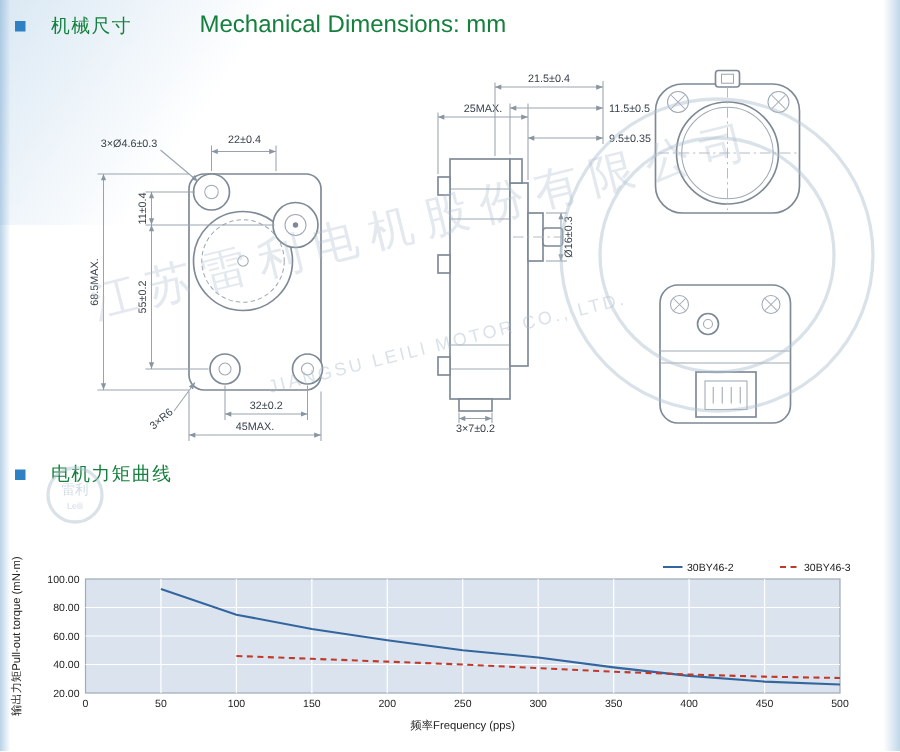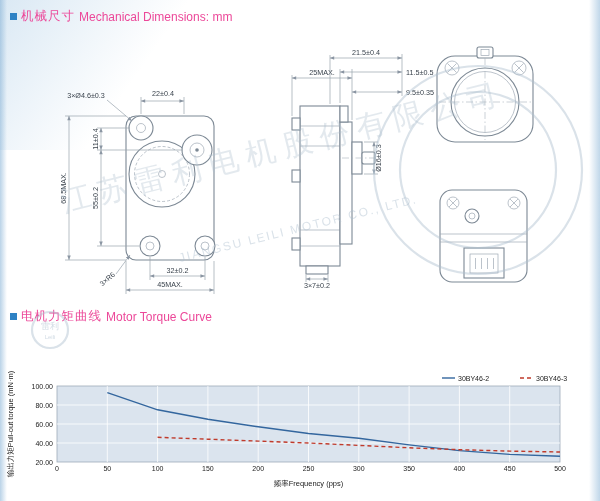--- a/index.html
+++ b/index.html
@@ -6,26 +6,26 @@
   .page{position:relative;width:600px;height:501px;background:#ffffff;overflow:hidden;
         font-family:"Liberation Sans","DejaVu Sans",sans-serif;}
   
   .wash-tl{position:absolute;left:0;top:0;width:240px;height:150px;
            background:linear-gradient(125deg,rgba(140,185,220,.32),rgba(255,255,255,0) 55%);}
   .edge-l{position:absolute;left:0;top:0;width:7px;height:100%;
           background:linear-gradient(to right,rgba(130,175,212,.55),rgba(255,255,255,0));}
   .edge-r{position:absolute;right:0;top:0;width:11px;height:100%;
           background:linear-gradient(to left,rgba(130,175,212,.5),rgba(255,255,255,0));}
   
-  .sec{position:absolute;display:flex;align-items:center;gap:4px;color:#ec4899;}
+  .sec{position:absolute;display:flex;align-items:center;gap:17px;color:#15803d;}
   #sec1{top:8px;left:10px;}
   #sec2{top:308px;left:10px;}
   .bullet{width:7px;height:7px;background:#2e82c4;flex:0 0 auto;}
   .sec .zh{font-size:12.5px;letter-spacing:1px;}
-  .sec .en{font-size:12px;}
+  .sec .en{font-size:16px;margin-left:28px;}
   
   #drawings{position:absolute;top:34px;left:0;}
   .ol{fill:#ffffff;stroke:#7d8995;stroke-width:1.1;}
   .tn{fill:none;stroke:#9fa9b4;stroke-width:.7;}
   .cl{fill:none;stroke:#aab4be;stroke-width:.6;stroke-dasharray:7 2.5 1.5 2.5;}
   .dm{fill:none;stroke:#98a3ae;stroke-width:.7;}
   text.dt{font:7.2px "Liberation Sans","DejaVu Sans",sans-serif;fill:#39424c;}
   
   .chart-area{position:absolute;top:348px;left:0;}
   text.tick{font:7px "Liberation Sans","DejaVu Sans",sans-serif;fill:#222;}
@@ -180,21 +180,20 @@
       <line class="tn" x1="475.5" y1="224" x2="475.5" y2="235"></line>
       <line class="tn" x1="481.5" y1="224" x2="481.5" y2="235"></line>
       <line class="tn" x1="487.5" y1="224" x2="487.5" y2="235"></line>
       <line class="tn" x1="493.5" y1="224" x2="493.5" y2="235"></line>
     </g>
   </svg>
 
   <div class="sec" id="sec2">
     <span class="bullet"></span>
     <span class="zh">电机力矩曲线</span>
-    <span class="en">Motor Torque Curve</span>
   </div>
 
   <div class="chart-area">
     <svg id="chart-svg" width="600" height="153" viewBox="0 0 600 153">
       <text class="axis" x="308.5" y="138" text-anchor="middle">频率Frequency (pps)</text>
       <text class="axis" x="13" y="76" text-anchor="middle" transform="rotate(-90 13 76)">输出力矩Pull-out torque (mN·m)</text>
     <rect x="57" y="38" width="503" height="76" fill="#dbe4ee" stroke="#9fabb8" stroke-width="0.8"></rect>
         <text x="57" y="123" text-anchor="middle" class="tick">0</text>
         <line x1="107.30000000000001" y1="38" x2="107.30000000000001" y2="114" stroke="#ffffff" stroke-width="0.8"></line>
         <text x="107.30000000000001" y="123" text-anchor="middle" class="tick">50</text>

